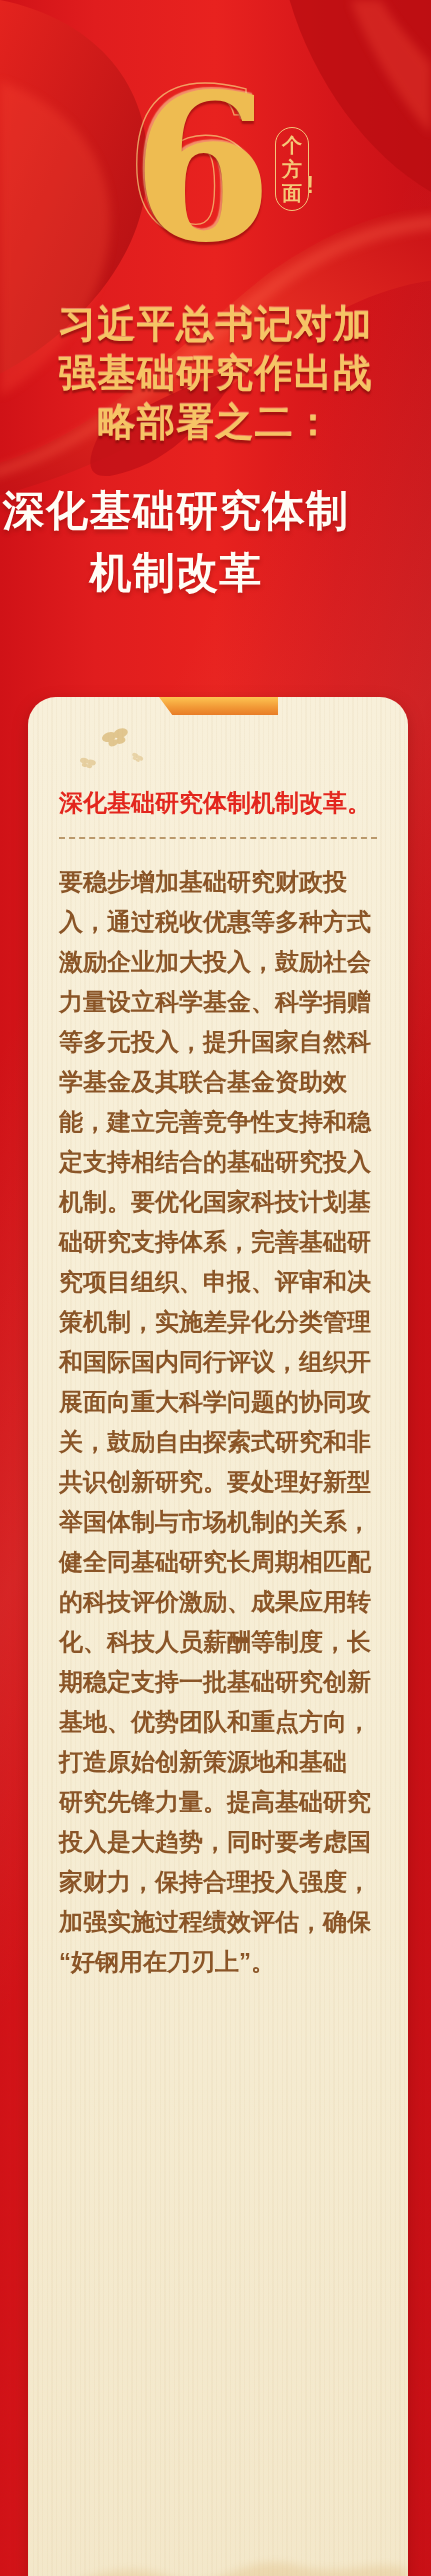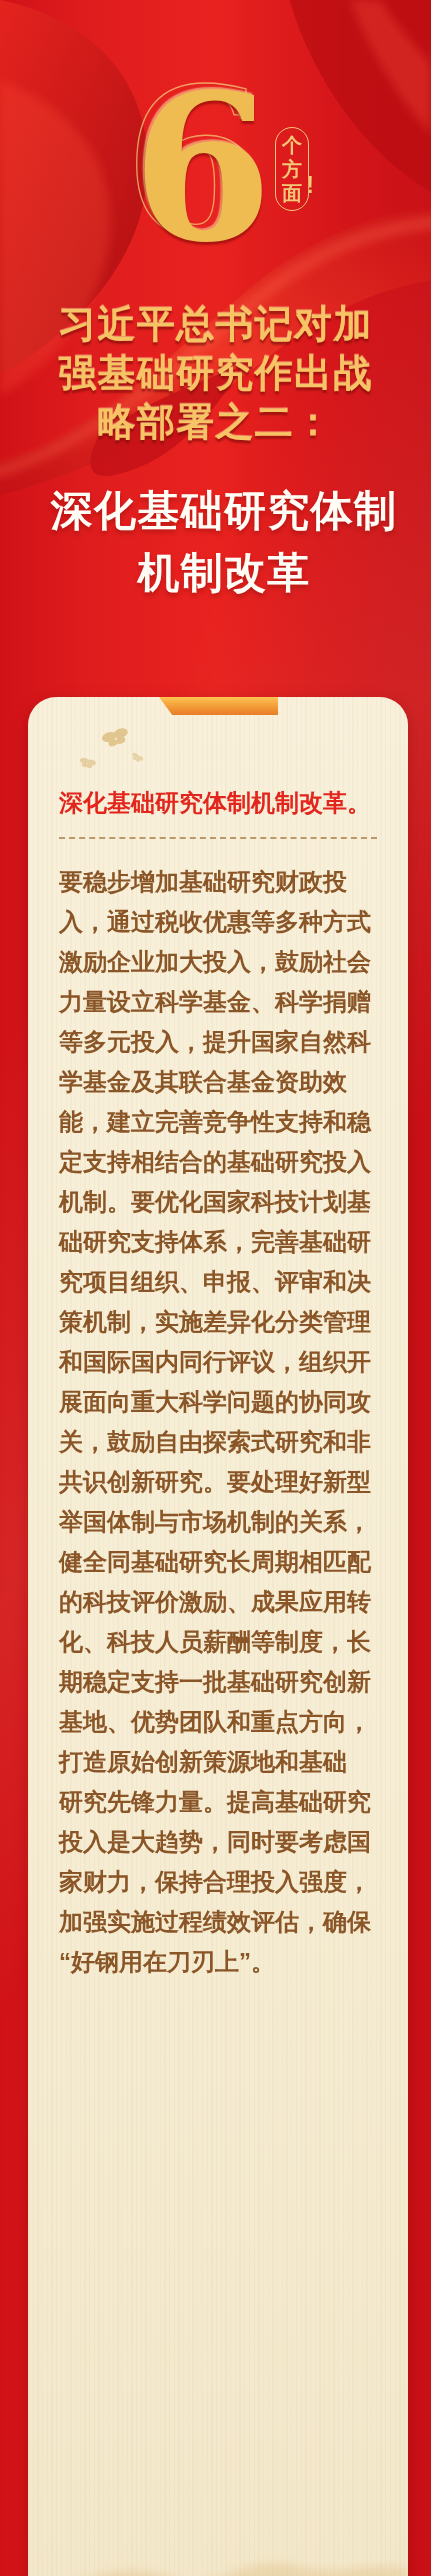--- a/index.html
+++ b/index.html
@@ -49,21 +49,20 @@
     font-size:38px;line-height:49px;font-weight:900;letter-spacing:1.3px;
     color:#f6c465;
     text-shadow:0 -1.3px 0.7px rgba(255,235,175,.5), 0 2.7px 2px rgba(120,12,6,.6);
   }
   .title-white{
     position:absolute;left:0;top:480px;width:352px;z-index:3;
     text-align:center;white-space:pre-line;
     font-size:42px;line-height:62px;font-weight:900;letter-spacing:1.3px;
     color:#fffdf6;
     text-shadow:0 3.4px 4px rgba(130,15,8,.45);
-    margin-left:48px;
   }
 
   
   .card{
     position:absolute;left:28px;top:697px;width:380px;height:1943px;z-index:4;
     border-radius:28px;box-sizing:border-box;
     background:
       repeating-linear-gradient(90deg, rgba(193,162,112,.07) 0 1.3px, rgba(193,162,112,0) 1.3px 4.7px),
       linear-gradient(180deg,#f8f0da 0%,#f6edd4 55%,#f3e7c9 100%);
     box-shadow:0 5.4px 15px rgba(110,0,5,.35);

